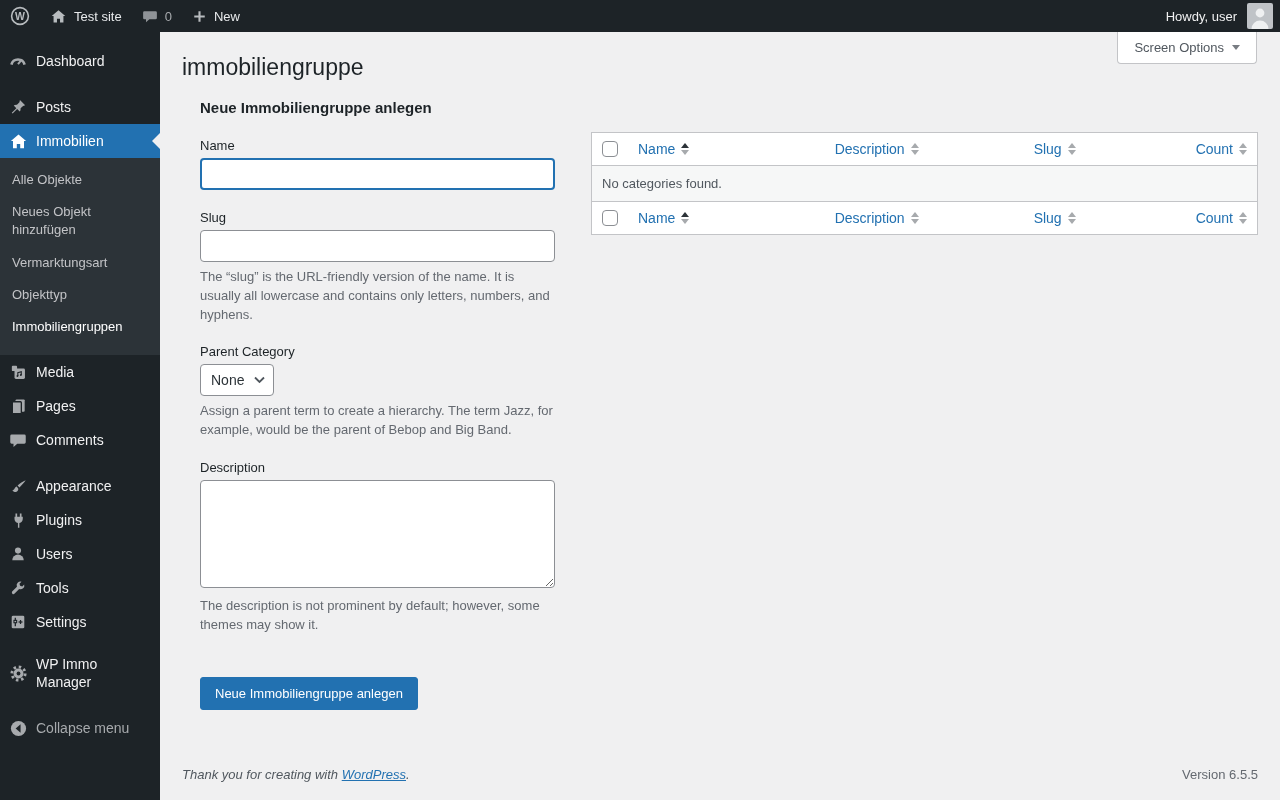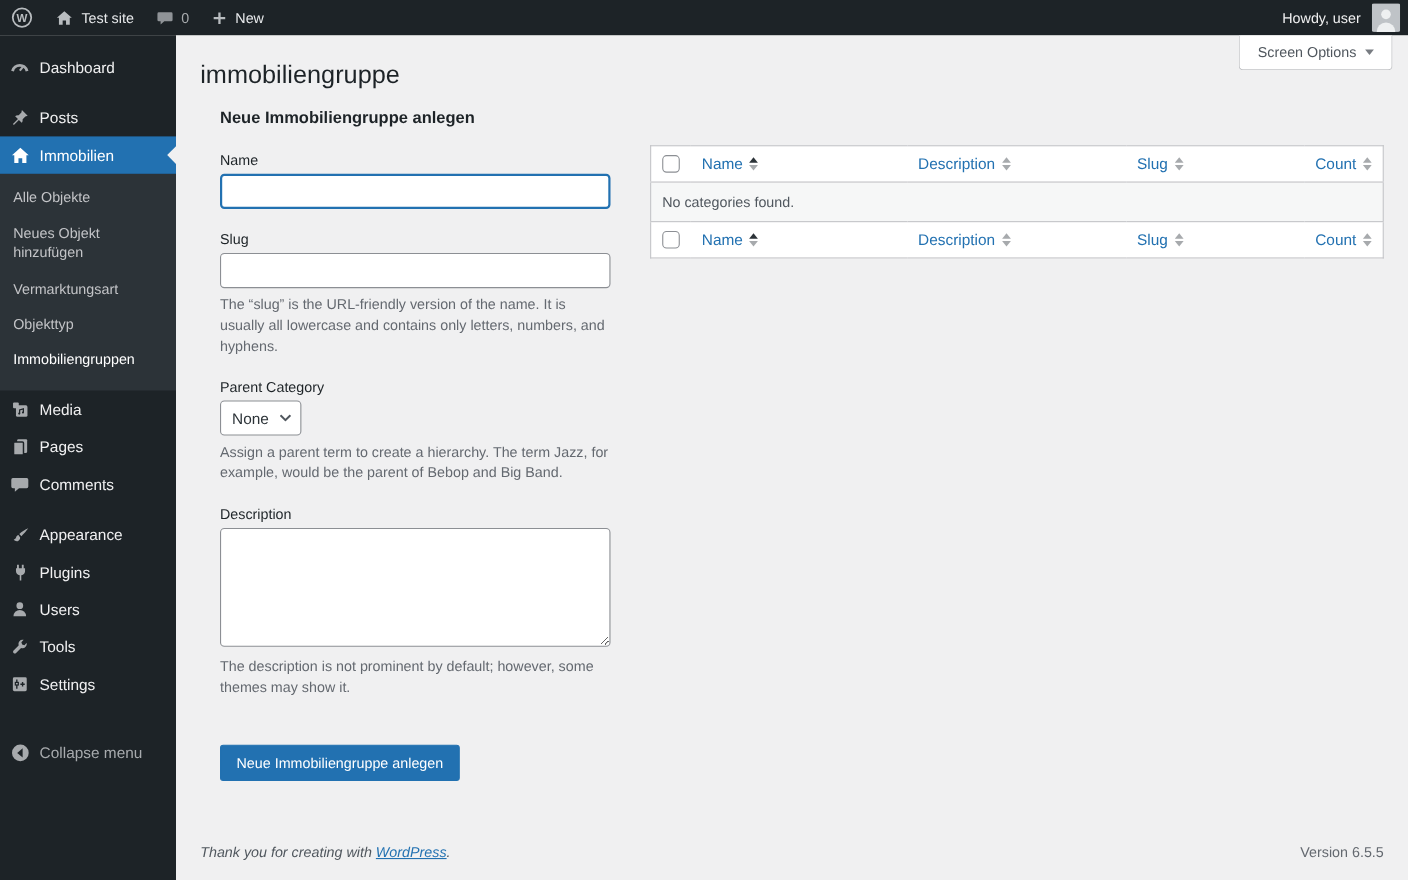--- a/index.html
+++ b/index.html
@@ -40,21 +40,21 @@
   }
   .menu-sep { height: 12px; }
   .submenu { background: #2c3338; padding: 6px 0 12px; }
   .submenu-item { padding: 7px 14px 7px 12px; color: #c3c4c7; font-size: 13px; line-height: 1.4; cursor: pointer; }
   .submenu-item.current { color: #fff; font-weight: normal; }
   .collapse { margin-top: 16px; color: #a7aaad; }
 
   
   .content { flex: 1; position: relative; display: flex; flex-direction: column; padding: 0 22px 12px; overflow: hidden; }
   .screen-options {
-    position: absolute; top: 0; right: 14px; background: #fff;
+    position: absolute; top: 0; right: 23px; background: #fff;
     border: 1px solid #c3c4c7; border-top: none; border-radius: 0 0 4px 4px;
     padding: 8px 16px; color: #50575e; display: flex; align-items: center; gap: 8px; cursor: pointer;
   }
   .so-arrow { width: 0; height: 0; border-left: 4px solid transparent; border-right: 4px solid transparent; border-top: 5px solid #787c82; }
 
   h1.page-title { font-size: 23px; font-weight: 400; color: #1d2327; margin-top: 21px; line-height: 1.3; }
 
   .columns { display: flex; gap: 36px; margin-top: 16px; flex: none; }
   .form-col { width: 355px; flex: none; margin-left: 18px; }
   .form-col h2 { font-size: 15px; font-weight: bold; color: #1d2327; margin-bottom: 22px; }
@@ -282,20 +282,30 @@
             <rect x="5.5" y="8.2" width="3" height="2.6" fill="currentColor" stroke="#1d2327" stroke-width="1.2"></rect>
             <line x1="10.6" y1="10" x2="15" y2="10" stroke="#1d2327" stroke-width="1.4"></line>
             <line x1="12.8" y1="7.8" x2="12.8" y2="12.2" stroke="#1d2327" stroke-width="1.4"></line>
           </svg>
       </span>
       <span class="menu-label">Settings</span>
     </div>
 
     <div class="menu-sep"></div>
 
+    <div class="menu-item">
+      <span class="menu-icon">
+        <svg width="19" height="19" viewBox="0 0 20 20">
+            <circle cx="10" cy="10" r="5.2" fill="currentColor"></circle>
+            <circle cx="10" cy="10" r="7" fill="none" stroke="currentColor" stroke-width="3" stroke-dasharray="2.6 2.9"></circle>
+            <circle cx="10" cy="10" r="2" fill="#1d2327"></circle>
+          </svg>
+      </span>
+      <span class="menu-label">WP Immo Manager</span>
+    </div>
 
     <div class="menu-item collapse">
       <span class="menu-icon">
         <svg width="19" height="19" viewBox="0 0 20 20">
             <circle cx="10" cy="10" r="8" fill="currentColor"></circle>
             <path d="M12.2 5.6 7 10l5.2 4.4z" fill="#1d2327"></path>
           </svg>
       </span>
       <span class="menu-label">Collapse menu</span>
     </div>

